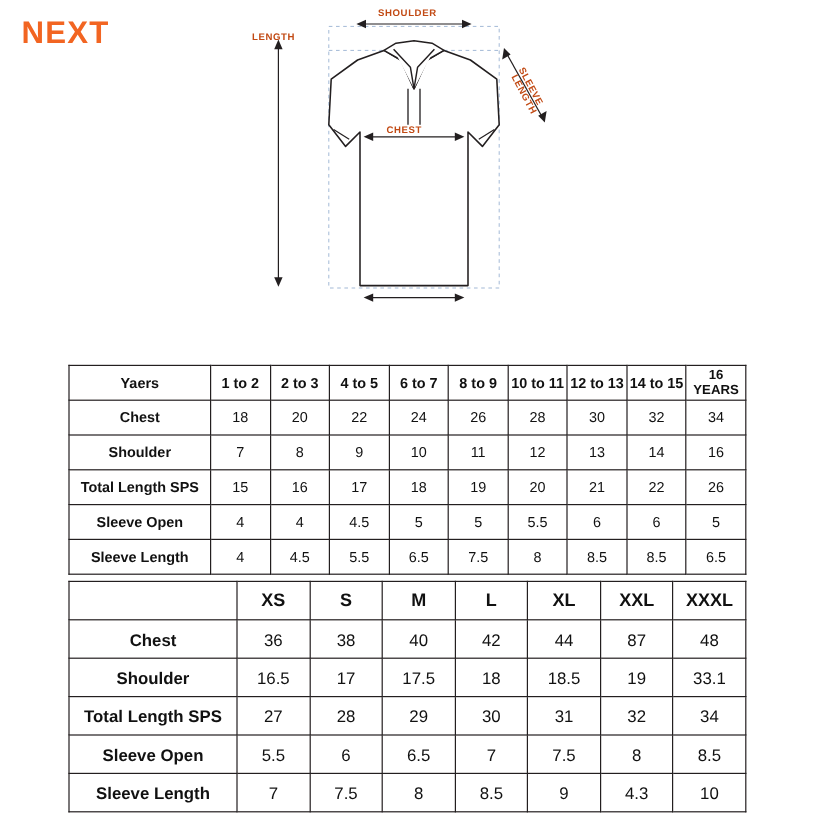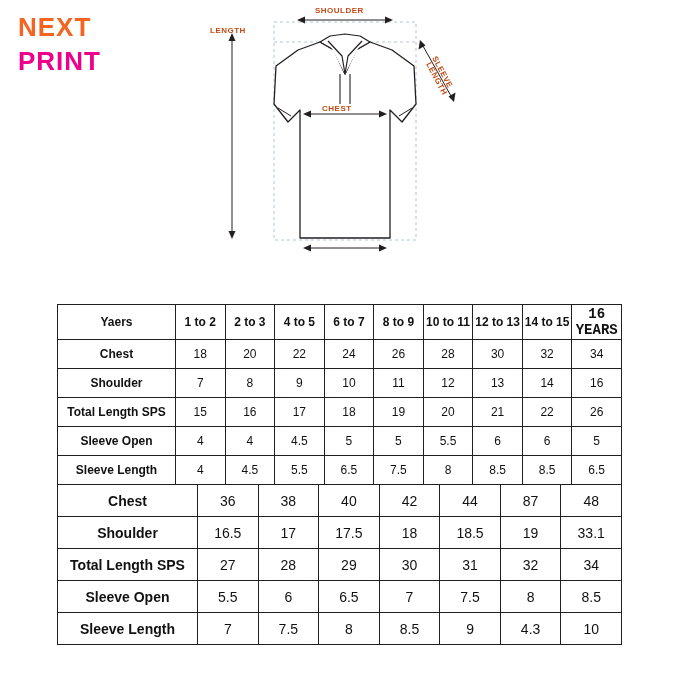--- a/index.html
+++ b/index.html
@@ -111,22 +111,21 @@
   .t-kids .rowhead {
     font-weight: bold;
     font-size: 12px;
     width: 118px;
   }
   .t-kids .hdr {
     font-weight: bold;
     font-size: 12px;
   }
   .t-kids .hdr.small {
-    font-size: 14px;
-    font-family: Liberation Mono, monospace;
+    font-size: 11px;
   }
 
   
   .t-adult td {
     height: 29px;
     font-size: 14px;
   }
   .t-adult .rowhead {
     font-weight: bold;
     font-size: 14px;
@@ -137,21 +136,20 @@
     font-size: 15px;
   }
 </style>
 </head>
 <body>
 
 <div class="page">
 
   <div class="logo">
     <div class="logo-next">NEXT</div>
-    <div class="logo-print">PRINT</div>
   </div>
 
   <div class="diagram">
     <svg width="340" height="258" viewBox="0 0 340 258">
 
       <g stroke="#9fb6d4" stroke-width="0.8" stroke-dasharray="3,3" fill="none">
         <rect x="104" y="22" width="142" height="218"></rect>
         <line x1="104" y1="42" x2="246" y2="42"></line>
       </g>
 
@@ -314,20 +312,30 @@
   </div>
 
   <div class="table-wrap bottom">
     <table class="t-adult">
       <colgroup>
         <col style="width:140px">
         <col span="7">
       </colgroup>
       <tbody id="adult-body">
           <tr>
+            <td class="rowhead hdr"></td>
+            <td class="hdr">XS</td>
+            <td class="hdr">S</td>
+            <td class="hdr">M</td>
+            <td class="hdr">L</td>
+            <td class="hdr">XL</td>
+            <td class="hdr">XXL</td>
+            <td class="hdr">XXXL</td>
+          </tr>
+          <tr>
             <td class="rowhead">Chest</td>
             <td>36</td>
             <td>38</td>
             <td>40</td>
             <td>42</td>
             <td>44</td>
             <td>87</td>
             <td>48</td>
           </tr>
           <tr>

